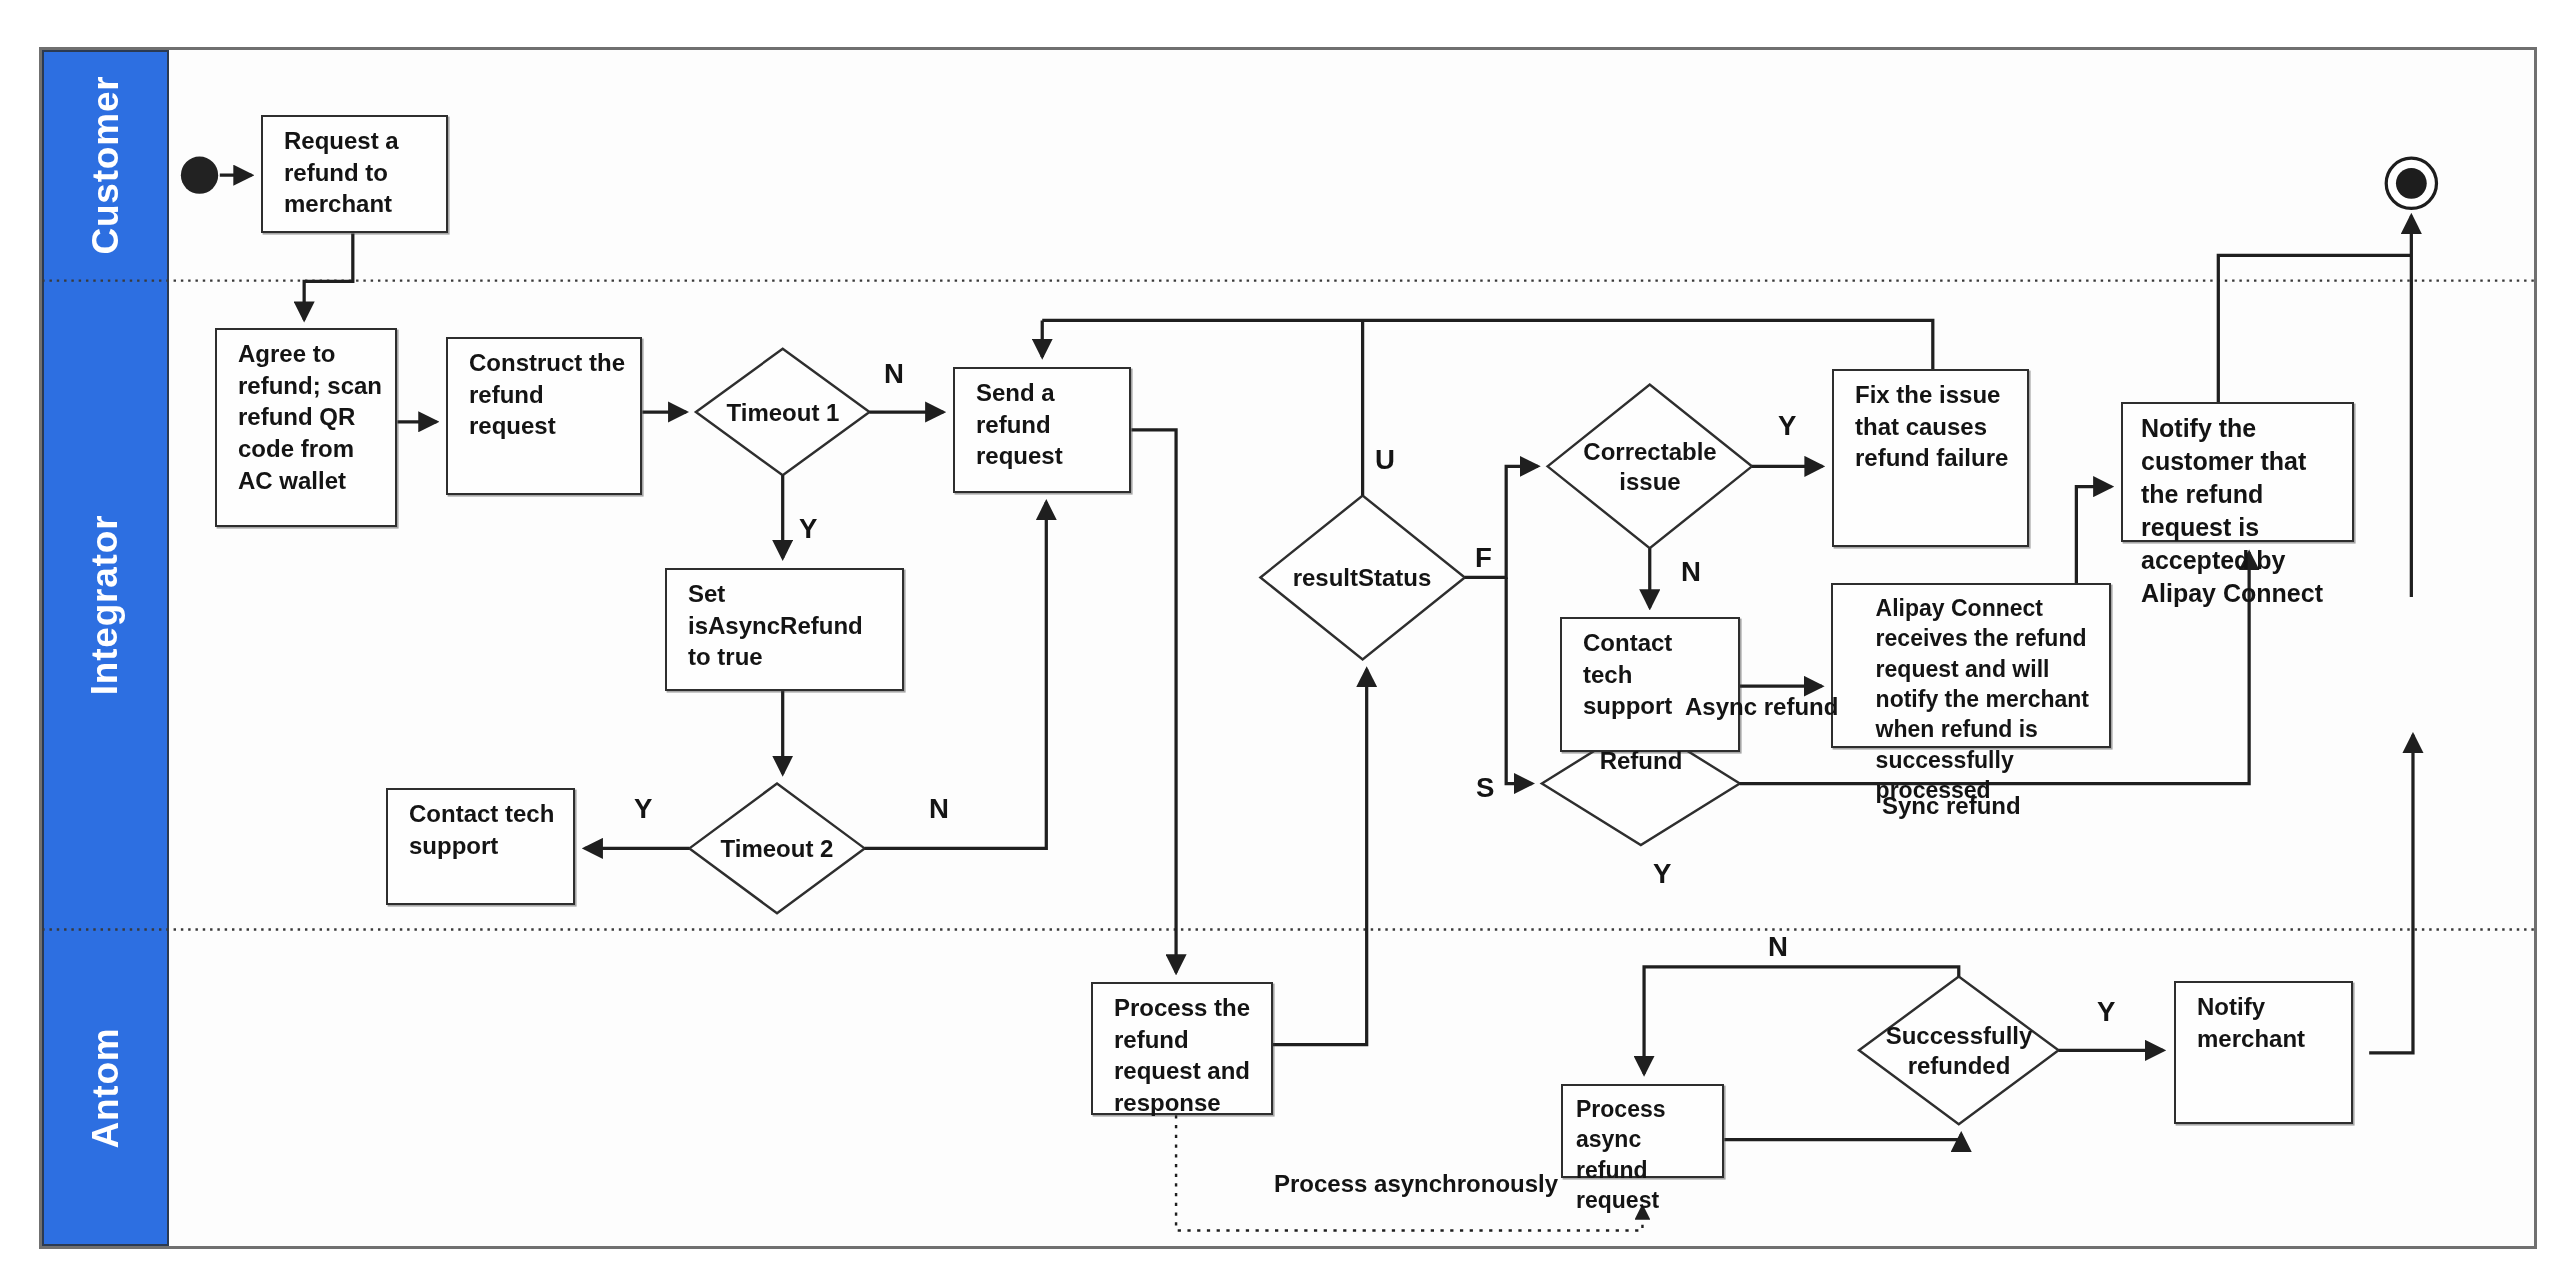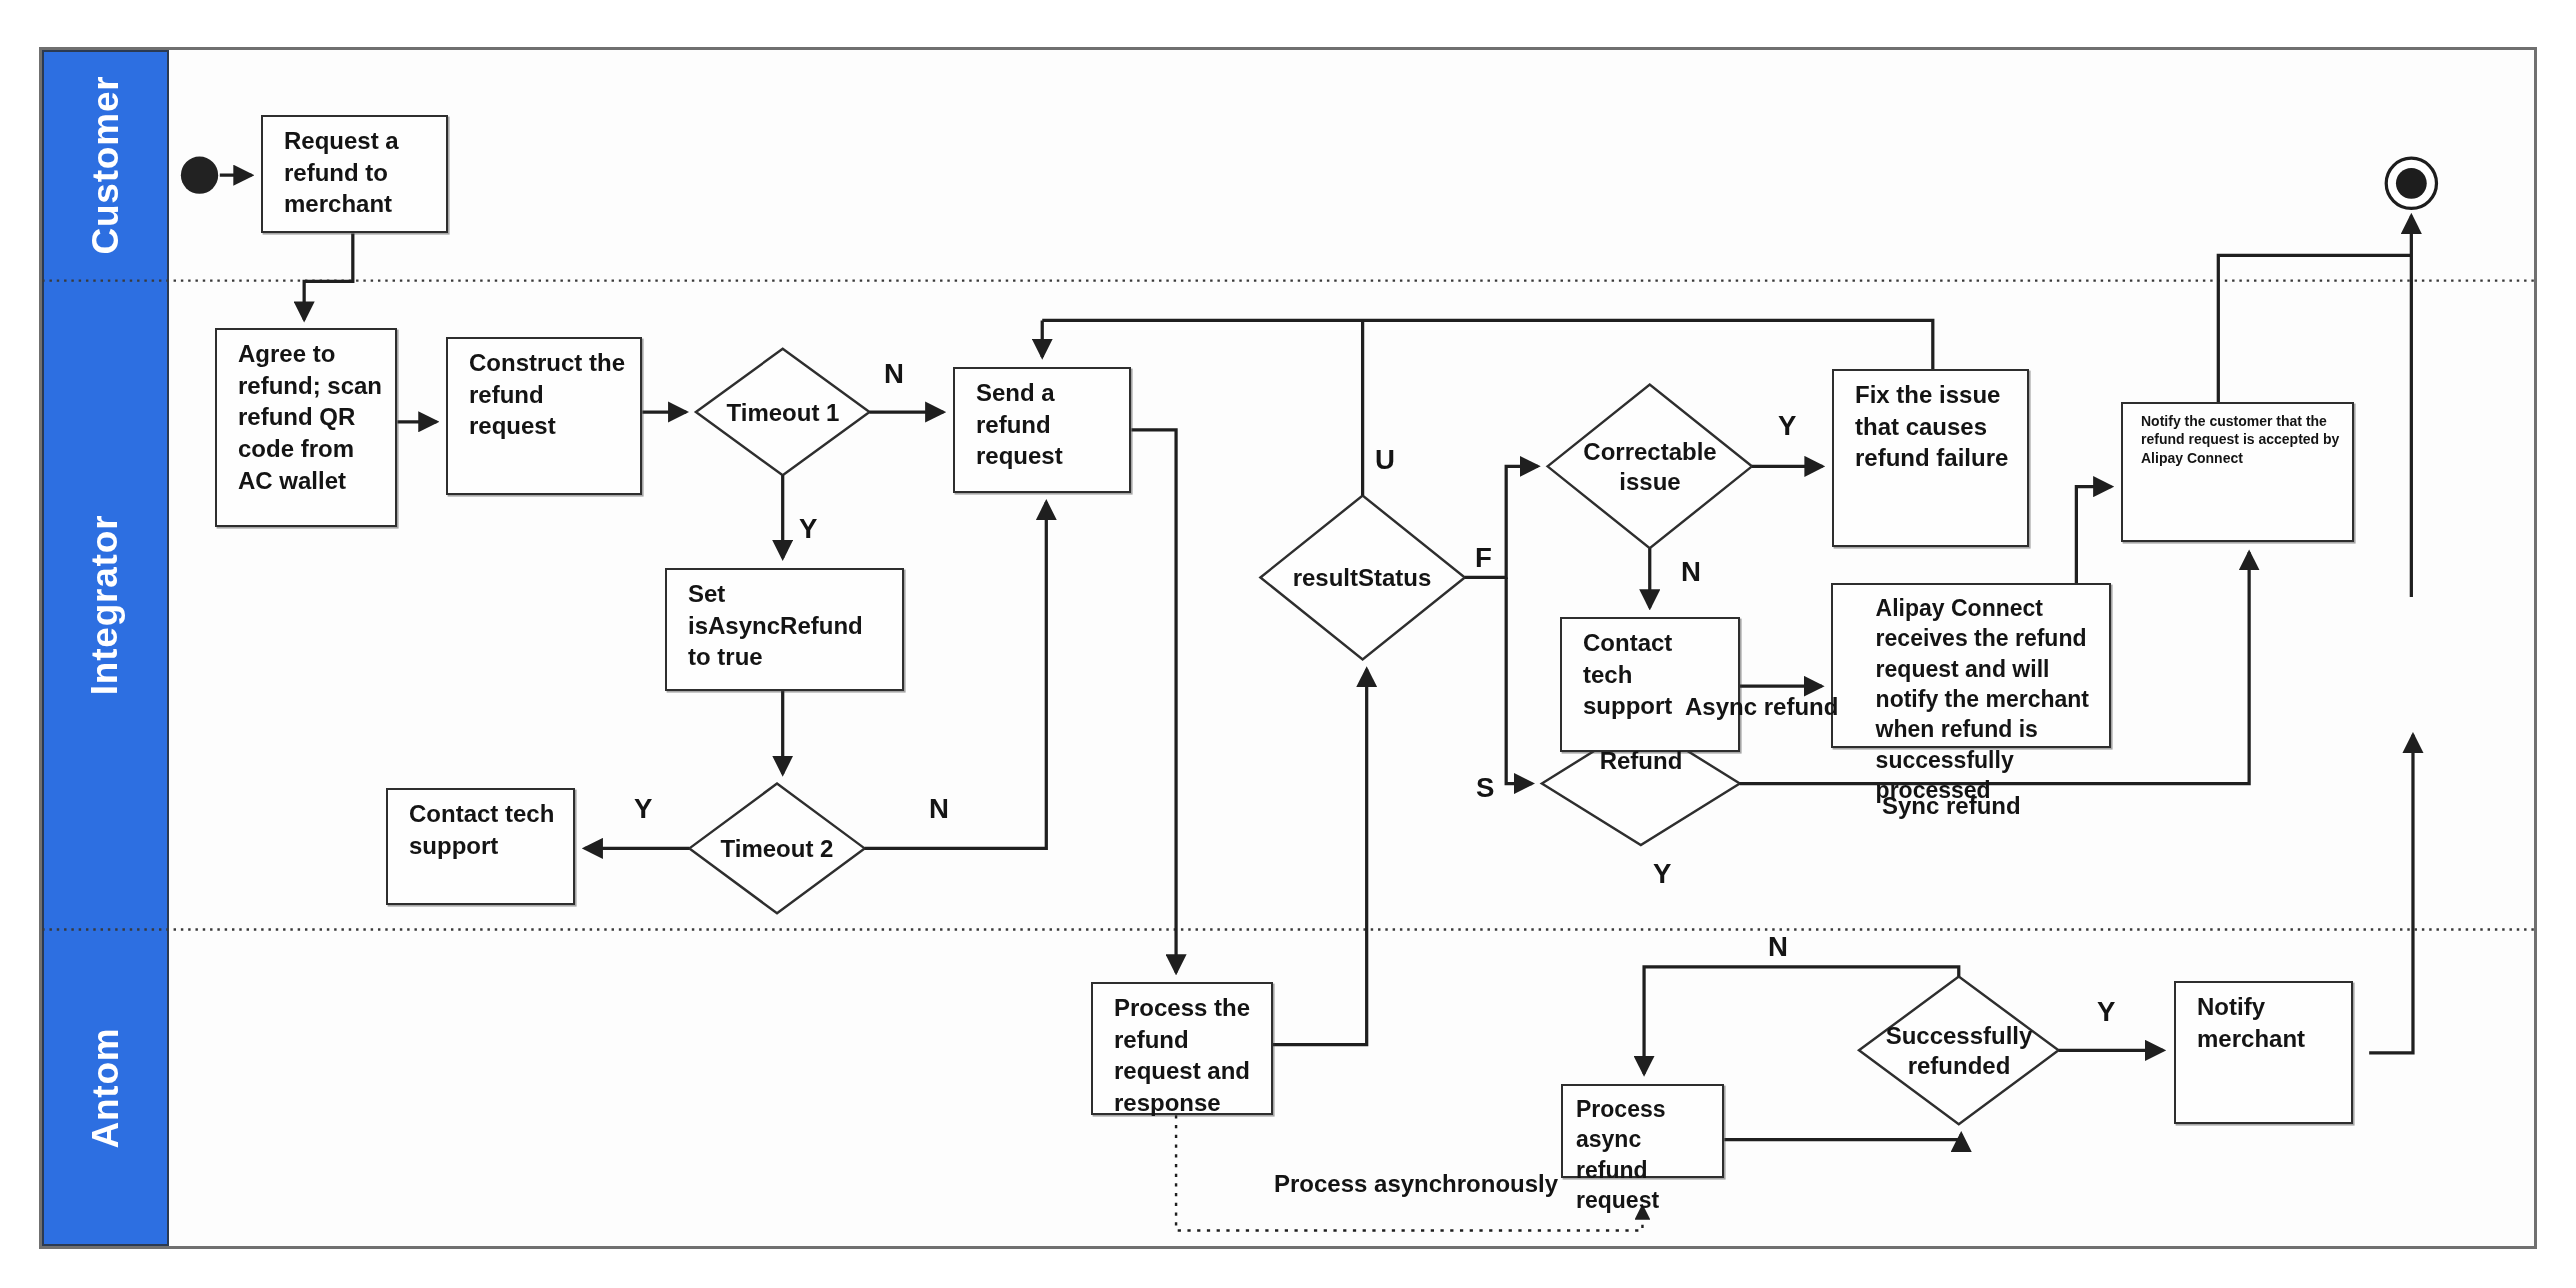--- a/index.html
+++ b/index.html
@@ -131,21 +131,21 @@
   <div class="node" style="left:1560px;top:617px;width:180px;height:135px;">
     <span>Contact tech support</span>
   </div>
   <div class="node" style="left:1832px;top:369px;width:197px;height:178px;">
     <span>Fix the issue that causes refund failure</span>
   </div>
   <div class="node" style="left:1831px;top:583px;width:280px;height:165px;">
     <span style="font-size:23px;padding-left:14.6px;margin-left:28px;">Alipay Connect receives the refund request and will notify the merchant when refund is successfully processed</span>
   </div>
   <div class="node" style="left:2121px;top:402px;width:233px;height:140px;">
-    <span style="font-size:14px;padding-left:18px;">Notify the customer that the refund request is accepted by Alipay Connect</span>
+    <span style="font-size:25px;padding-left:18px;">Notify the customer that the refund request is accepted by Alipay Connect</span>
   </div>
   <div class="node" style="left:1091px;top:982px;width:182px;height:133px;">
     <span>Process the refund request and response</span>
   </div>
   <div class="node" style="left:1561px;top:1084px;width:163px;height:94px;">
     <span style="font-size:23px;padding-left:13px;">Process async refund request</span>
   </div>
   <div class="node" style="left:2174px;top:981px;width:179px;height:143px;">
     <span>Notify merchant</span>
   </div>

